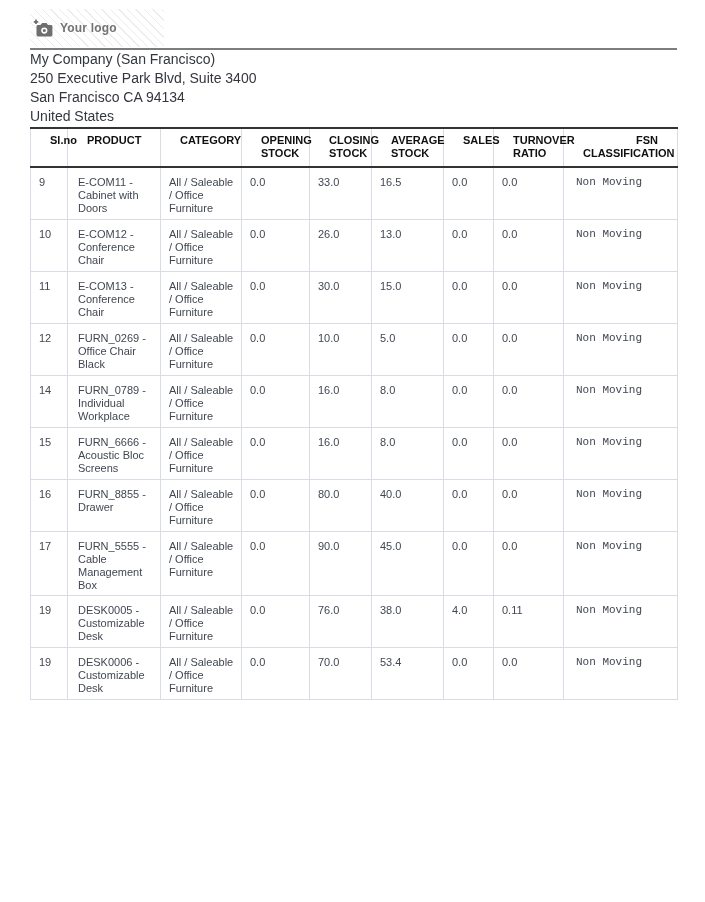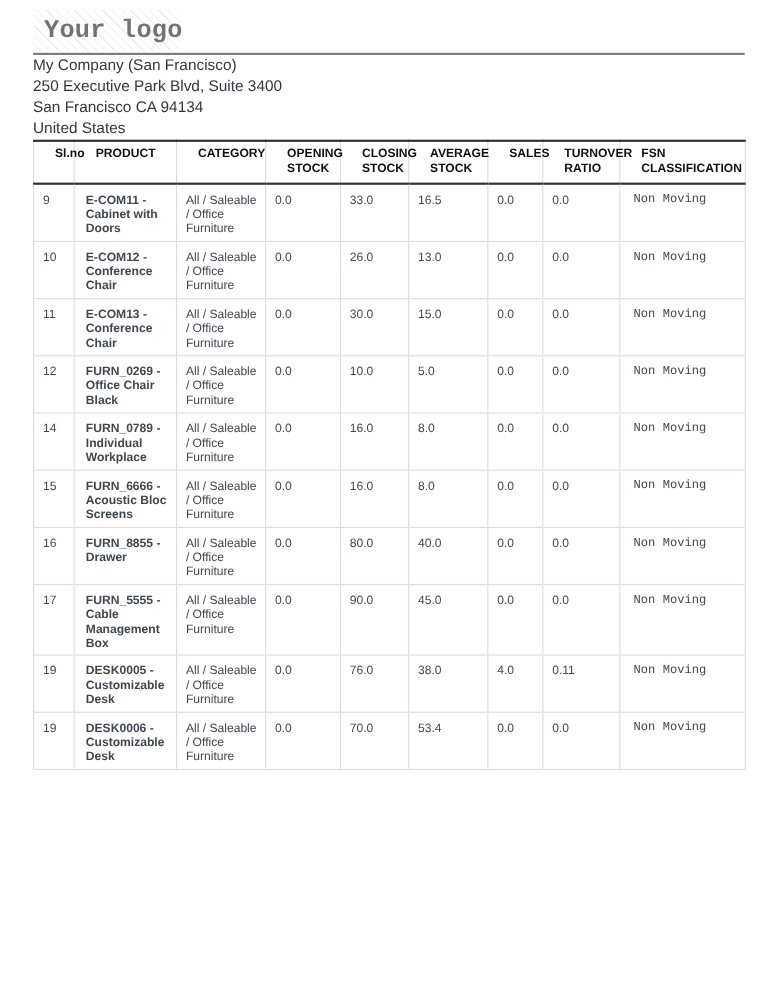--- a/index.html
+++ b/index.html
@@ -16,24 +16,23 @@
   
   .logo-box {
     margin-top: 9px;
     width: 134px; height: 38px;
     display: flex; align-items: center;
     padding-left: 3px;
     background: repeating-linear-gradient(45deg, #ffffff 0px, #ffffff 5px, #ececec 5px, #ececec 6px);
   }
   .logo-text {
     margin-left: 7px;
-    font-size: 23px; font-weight: bold;
+    font-size: 12px; font-weight: bold;
     color: #737373; letter-spacing: 0.2px;
     white-space: nowrap;
-    font-family: Liberation Mono, monospace;
   }
   .header-rule { height: 2px; background: #7d7d7d; margin-top: 1px; }
 
   
   .address { margin-top: 0; font-size: 14px; line-height: 19px; color: #33373d; }
 
   
   table.report {
     margin-top: 1px;
     width: 647px;
@@ -42,37 +41,37 @@
     border-top: 2px solid #333333;
   }
   col.c1 { width: 37px; }  col.c2 { width: 93px; }  col.c3 { width: 81px; }
   col.c4 { width: 68px; }  col.c5 { width: 62px; }  col.c6 { width: 72px; }
   col.c7 { width: 50px; }  col.c8 { width: 70px; }  col.c9 { width: 114px; }
 
   thead th {
     border-bottom: 2px solid #333333;
     border-left: 1px solid #dadbe4;
     font-size: 11px; font-weight: bold; color: #101010;
-    line-height: 13px; text-align: left; vertical-align: top;
+    line-height: 13px; text-align: right; vertical-align: top;
     padding: 5px 19px 6px;
   }
   thead th:first-child { border-left: 1px solid #dadbe4; }
   thead th:last-child  { border-right: 1px solid #dadbe4; }
 
   tbody td {
     border-left: 1px solid #dadbe4;
     border-top: 1px solid #dadbe4;
     font-size: 11px; color: #414751;
     line-height: 13px; vertical-align: top; text-align: left;
     padding: 8px 4px 3px 8px;
     height: 52px; 
     overflow: hidden;
   }
   tbody td:last-child { border-right: 1px solid #dadbe4; padding-left: 12px; font-family: Liberation Mono, monospace; }
-  tbody td:nth-child(2) { padding-left: 10px; font-weight: bold; }
+  tbody td:nth-child(2) { padding-left: 10px; }
   tbody tr:first-child td { border-top: none; }
   tbody tr:last-child td { border-bottom: 1px solid #dadbe4; }
 </style>
 </head>
 <body>
 
 <div class="page">
   <div class="content">
 
     <div class="logo-box">

